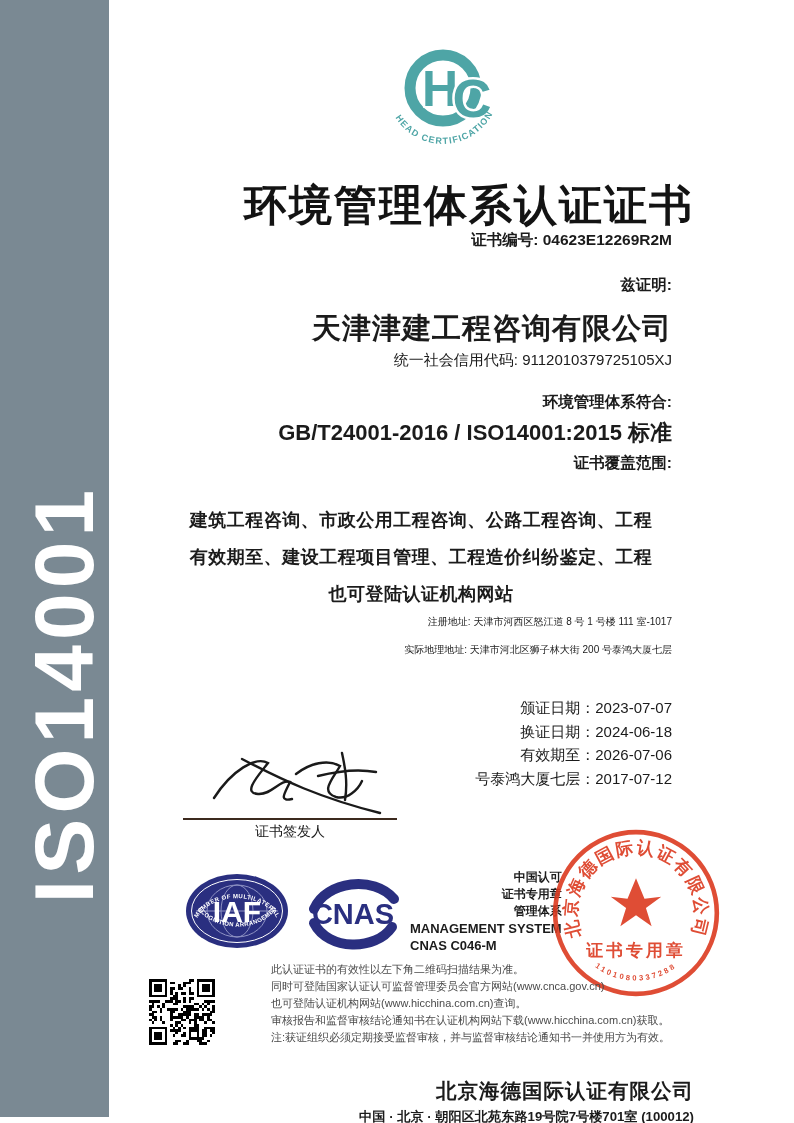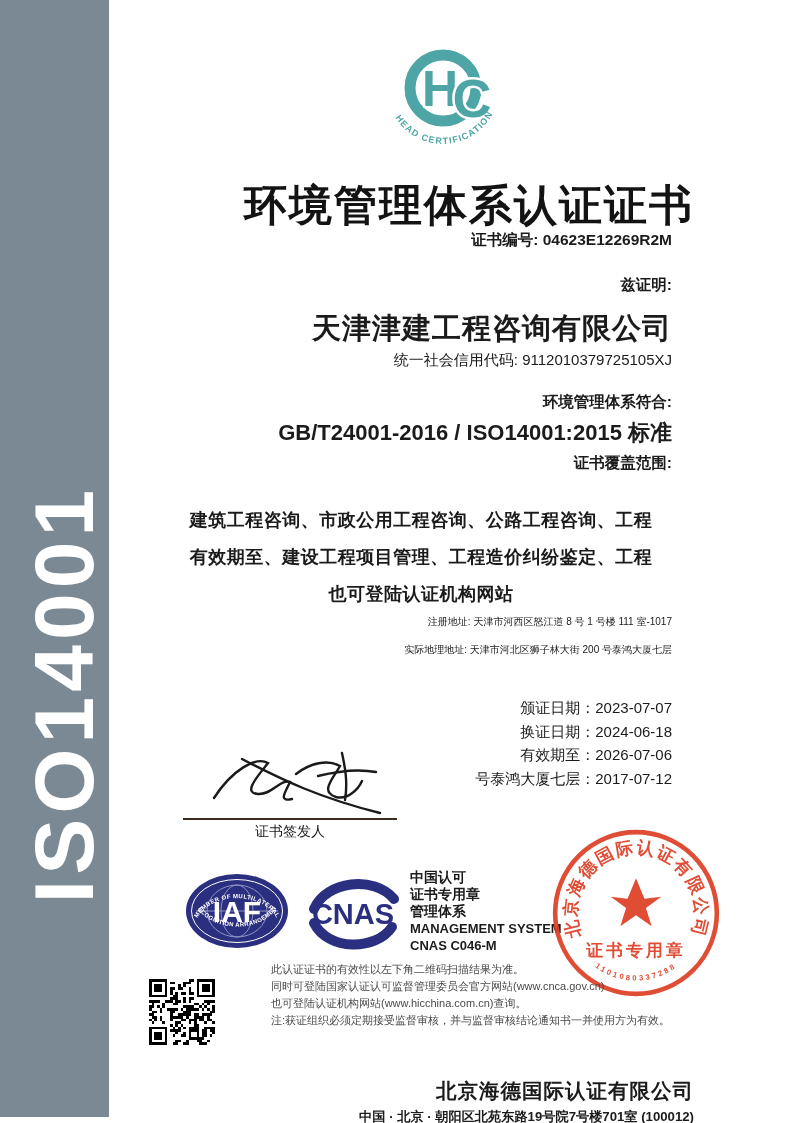--- a/index.html
+++ b/index.html
@@ -28,21 +28,21 @@
   .act-addr{top:643px;font-size:10px;}
   .dates{top:696px;font-size:15px;font-weight:normal;line-height:23.5px;}
   
   .sig-svg{left:198px;top:746px;}
   .sig-line{left:183px;top:818px;width:214px;border-top:2px solid #3c2a1e;height:0;}
   .signer{left:183px;top:823px;width:214px;text-align:center;font-size:14px;}
   
   .iaf{left:184px;top:871px;}
   .cnas{left:306px;top:877px;}
   .accred{left:410px;top:869px;line-height:17px;}
-  .accred .cn{font-size:14px;font-weight:bold;}
+  .accred .cn{font-size:12px;font-weight:bold;text-align:right;}
   .accred .en{font-size:13px;font-weight:bold;}
   
   .seal{left:548px;top:825px;opacity:0.9;}
   
   .qr{left:149px;top:979px;}
   .notes{left:271px;top:961px;font-size:11px;line-height:17px;color:#4a4a4a;}
   
   .footer-co{top:1053px;font-size:20.5px;font-weight:bold;letter-spacing:1px;}
   .footer-addr{top:1084px;font-size:13.2px;font-weight:bold;}
 </style>
@@ -364,19 +364,20 @@
       <rect x="14" y="24" width="1" height="1" fill="#000"></rect>
       <rect x="19" y="24" width="1" height="1" fill="#000"></rect>
       <rect x="20" y="24" width="1" height="1" fill="#000"></rect>
       <rect x="21" y="24" width="1" height="1" fill="#000"></rect>
     </svg>
 
   <div class="abs notes">
     <div>此认证证书的有效性以左下角二维码扫描结果为准。</div>
     <div>同时可登陆国家认证认可监督管理委员会官方网站(www.cnca.gov.cn)</div>
     <div>也可登陆认证机构网站(www.hicchina.com.cn)查询。</div>
+    <div>审核报告和监督审核结论通知书在认证机构网站下载(www.hicchina.com.cn)获取。</div>
     <div>注:获证组织必须定期接受监督审核，并与监督审核结论通知书一并使用方为有效。</div>
   </div>
 
   <div class="c footer-co">北京海德国际认证有限公司</div>
   <div class="c footer-addr">中国 · 北京 · 朝阳区北苑东路19号院7号楼701室  (100012)</div>
 
 </div>
 
 </body></html>

